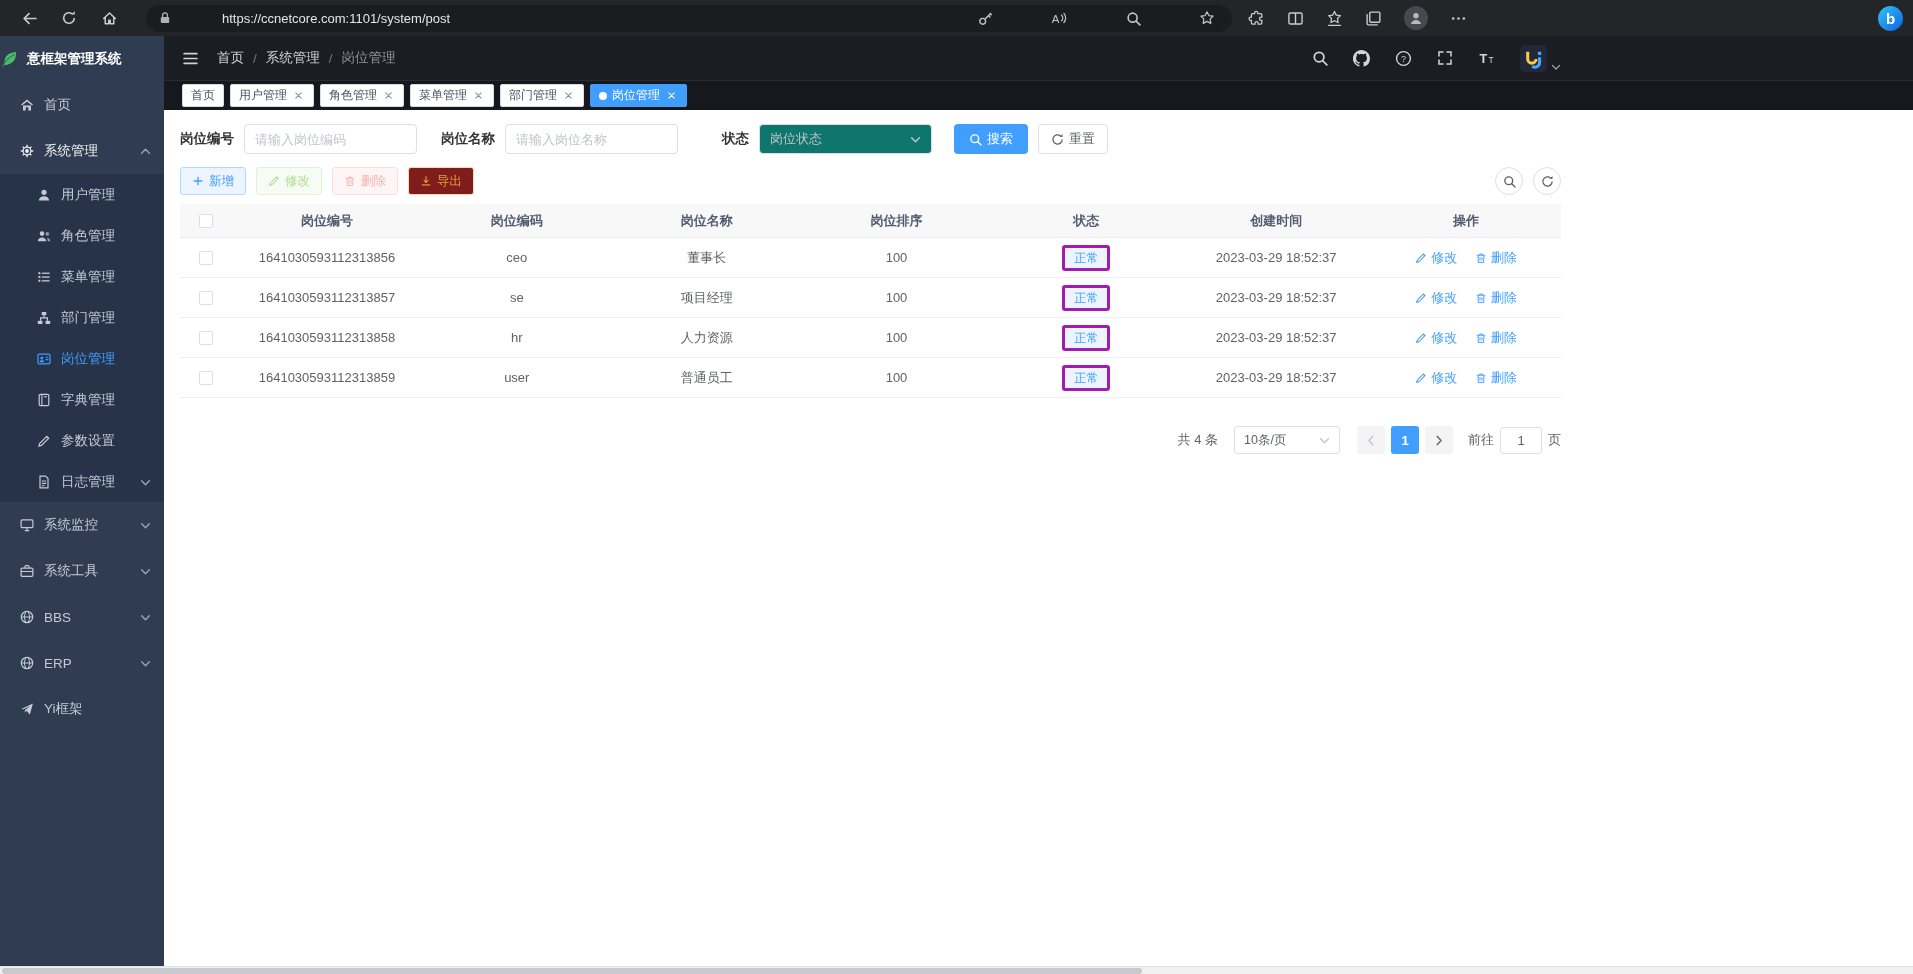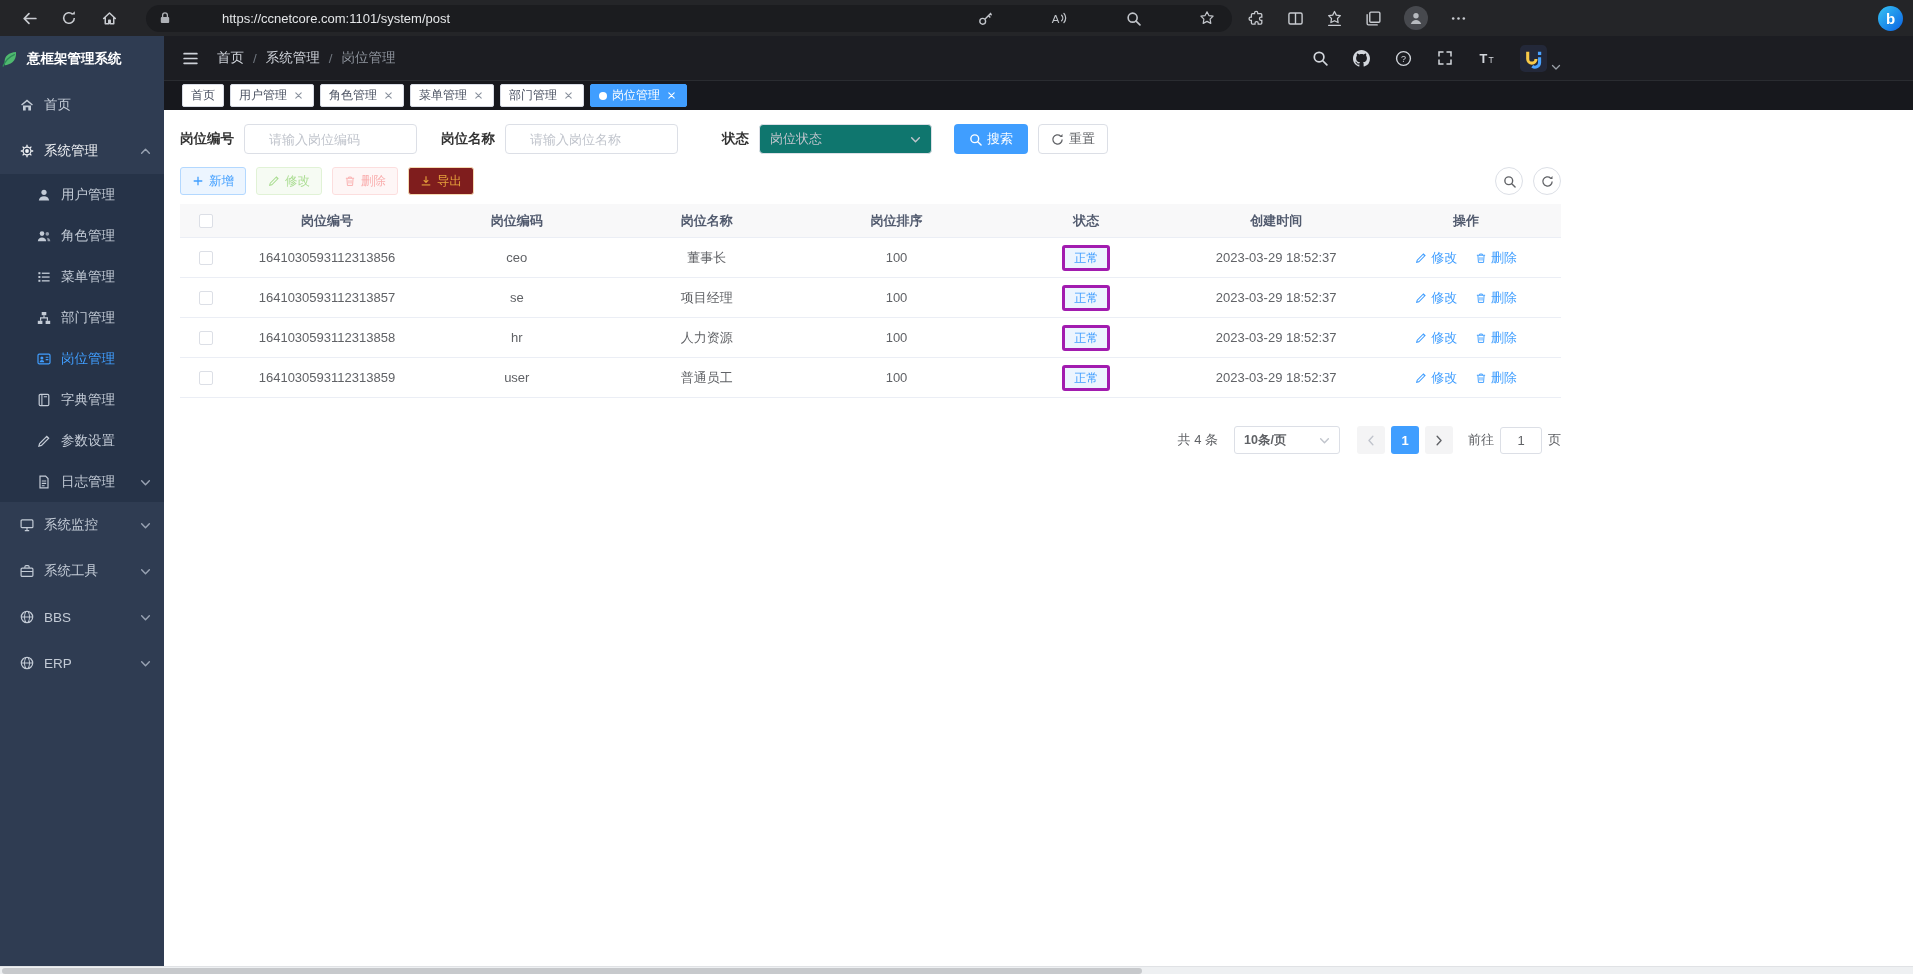--- a/index.html
+++ b/index.html
@@ -45,21 +45,21 @@
   .chip.active { background:#409eff; border-color:#409eff; color:#fff; }
   .chip.active .x { color:#fff; }
   .chip .dot { width:8px; height:8px; border-radius:50%; background:#fff; }
 
   
   .main { position:absolute; left:164px; top:110px; right:0; bottom:0; background:#fff; }
   .container { margin:0 352px 0 16px; }
 
   .filter-row { display:flex; align-items:center; margin-top:14px; height:30px; }
   .f-label { font-weight:bold; color:#333; font-size:13.5px; margin-right:10px; }
-  .f-input { width:173px; height:30px; border:1px solid #dcdfe6; border-radius:4px; padding:0 24px; font-size:13px; color:#606266; outline:none; }
+  .f-input { width:173px; height:30px; border:1px solid #dcdfe6; border-radius:4px; padding:0 10px; font-size:13px; color:#606266; outline:none; }
   .f-input::placeholder { color:#c0c4cc; }
   .gap24 { margin-left:24px; }
   .gap44 { margin-left:44px; }
   .fake-sel { width:173px; height:30px; border:1px solid #dcdfe6; border-radius:4px; background:#0f766e; display:flex; align-items:center; justify-content:space-between; padding:0 10px; cursor:pointer; }
   .sel-ph { color:#c0c4cc; font-size:13px; }
   .btn { display:inline-flex; align-items:center; gap:5px; border-radius:4px; font-size:13px; cursor:pointer; border:1px solid transparent; }
   .btn-search { height:30px; padding:0 14px; background:#409eff; color:#fff; margin-left:22px;justify-content:flex-end; }
   .btn-reset { height:30px; padding:0 12px; background:#fff; color:#606266; border-color:#dcdfe6; margin-left:10px; }
 
   .toolbar-row { display:flex; align-items:center; margin-top:13px; position:relative; height:28px; }
@@ -75,21 +75,21 @@
   .t-head { display:flex; align-items:center; height:34px; background:#f8f8f9; color:#515a6e; font-weight:bold; border-bottom:1px solid #ebeef5; font-size:13px; }
   .t-row { display:flex; align-items:center; height:40px; border-bottom:1px solid #ebeef5; font-size:13px; background:#fff; }
   .tc { flex:1; text-align:center; overflow:hidden; white-space:nowrap; }
   .tc-cb { flex:0 0 52px; display:flex; justify-content:center; }
   .cb { width:14px; height:14px; border:1px solid #dcdfe6; border-radius:2px; background:#fff; cursor:pointer; }
   .tag { display:inline-block; padding:0 9px; line-height:20px; font-size:12px; color:#409eff; background:#ecf5ff; border:3px solid #a21caf; border-radius:3px; }
   .op-link { color:#409eff; display:inline-flex; align-items:center; gap:4px; margin:0 7px; cursor:pointer; }
 
   .pager { display:flex; align-items:center; justify-content:flex-end; margin-top:28px; color:#606266; font-size:13px; }
   .p-total { margin-right:16px; }
-  .p-sel { width:106px; height:28px; border:1px solid #dcdfe6; border-radius:3px; display:flex; align-items:center; justify-content:space-between; padding:0 9px; font-size:12.5px; margin-right:14px; cursor:pointer; background:#fff;font-weight:bold; }
+  .p-sel { width:106px; height:28px; border:1px solid #dcdfe6; border-radius:3px; display:flex; align-items:center; justify-content:space-between; padding:0 9px; font-size:12.5px; margin-right:14px; cursor:pointer; background:#fff; }
   .p-btn { min-width:28px; height:28px; background:#f4f4f5; border-radius:3px; display:flex; align-items:center; justify-content:center; margin:0 3px; cursor:pointer; color:#606266; }
   .p-btn.dis { color:#c0c4cc; cursor:not-allowed; }
   .p-btn.cur { background:#409eff; color:#fff; font-weight:bold; }
   .p-goto { margin-left:12px; }
   .goto-in { width:42px; height:27px; border:1px solid #dcdfe6; border-radius:3px; text-align:center; font-size:13px; color:#606266; margin:0 6px; outline:none; }
 
   .hscroll { position:absolute; left:0; right:0; bottom:0; height:8px; background:#eef0f2; border-top:1px solid #e0e2e5; z-index:5; }
   .hscroll .thumb { position:absolute; left:2px; top:1px; height:6px; width:1140px; background:#c7c9cc; border-radius:3px; cursor:pointer; }
 </style>
 </head>
@@ -456,20 +456,26 @@
         </svg></span>
   </div>
   <div class="m-item">
     <svg class="ic" width="14" height="14">
         <use href="#i-globe"></use>
       </svg>
     <span>ERP</span>
     <span class="caret"><svg class="ic" width="11" height="11">
           <use href="#i-caret-down"></use>
         </svg></span>
+  </div>
+  <div class="m-item">
+    <svg class="ic" width="14" height="14">
+        <use href="#i-guide"></use>
+      </svg>
+    <span>Yi框架</span>
   </div>
 </aside>
 
 <div class="navbar">
   <span class="hamb">
       <svg class="ic" width="17" height="17">
         <use href="#i-hamburger"></use>
       </svg>
     </span>
   <div class="crumbs">

